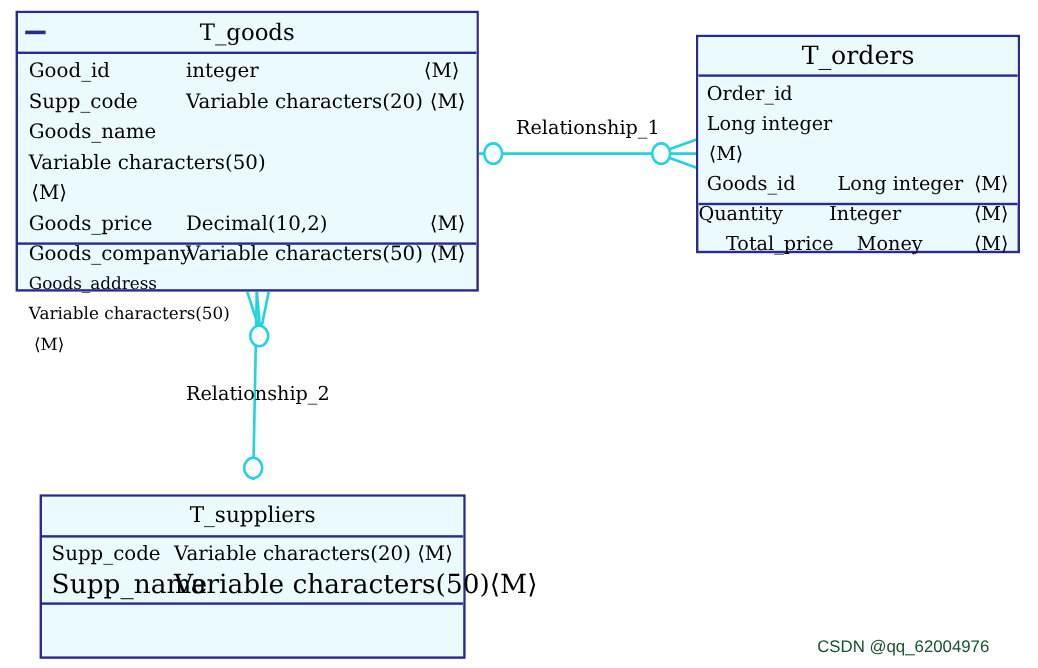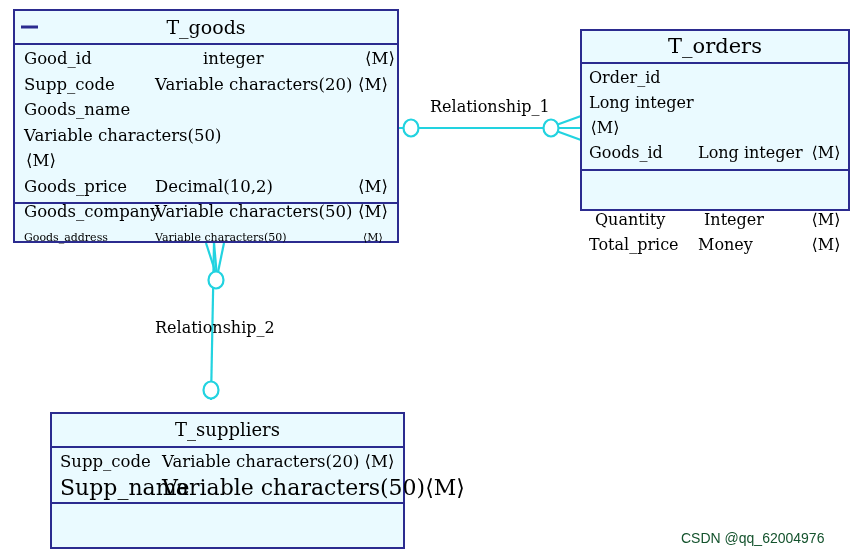--- a/index.html
+++ b/index.html
@@ -125,21 +125,21 @@
   <div class="rel-label" style="left:430px; top:97px; font-size:16px;">Relationship_1</div>
 
   <div class="rel-label" style="left:155px; top:318px; font-size:16px;">Relationship_2</div>
 
   <div class="entity" style="left:13px; top:9px; width:386px; height:234px;">
     <div class="ent-title" style="height:34px; line-height:32px; font-size:19px;">
       <span class="title-dash"></span>
       <span>T_goods</span>
     </div>
     <div class="ent-body" style="height:159px;">
-      <div class="attr-row" style="font-size:16.5px; line-height:25.5px; padding:0 0 0 9px;gap:48px;">
+      <div class="attr-row" style="font-size:16.5px; line-height:25.5px; padding:0 12px 0 9px;">
         <span class="attr-name" style="width:131px;">Good_id</span>
         <span class="attr-type">integer</span>
         <span class="attr-mand" style="width:34px;">⟨M⟩</span>
       </div>
       <div class="attr-row" style="font-size:16.5px; line-height:25.5px; padding:0 7px 0 9px;">
         <span class="attr-name" style="width:131px;">Supp_code</span>
         <span class="attr-type">Variable characters(20)</span>
         <span class="attr-mand" style="width:34px;">⟨M⟩</span>
       </div>
       <div class="attr-row" style="font-size:16.5px; line-height:25.5px; padding:0 7px 0 9px;flex-direction:column;">
@@ -150,21 +150,21 @@
       <div class="attr-row" style="font-size:16.5px; line-height:25.5px; padding:0 7px 0 9px;justify-content:flex-end;">
         <span class="attr-name" style="width:131px;">Goods_price</span>
         <span class="attr-type">Decimal(10,2)</span>
         <span class="attr-mand" style="width:34px;">⟨M⟩</span>
       </div>
       <div class="attr-row" style="font-size:16.5px; line-height:25.5px; padding:0 7px 0 9px;">
         <span class="attr-name" style="width:131px;">Goods_company</span>
         <span class="attr-type">Variable characters(50)</span>
         <span class="attr-mand" style="width:34px;">⟨M⟩</span>
       </div>
-      <div class="attr-row" style="font-size:11px; line-height:25.5px; padding:0 7px 0 9px;">
+      <div class="attr-row" style="font-size:14px; line-height:25.5px; padding:0 7px 0 9px;flex-direction:column;">
         <span class="attr-name" style="width:131px;">Goods_address</span>
         <span class="attr-type">Variable characters(50)</span>
         <span class="attr-mand" style="width:34px;">⟨M⟩</span>
       </div>
     </div>
     <div class="ent-footer"></div>
   </div>
 
   <div class="entity" style="left:580px; top:29px; width:270px; height:182px;">
     <div class="ent-title" style="height:33px; line-height:31px; font-size:21px;">
@@ -174,35 +174,35 @@
       <div class="attr-row" style="font-size:16px; line-height:25px; padding:0 6px 0 7px;flex-direction:column;">
         <span class="attr-name" style="width:109px;">Order_id</span>
         <span class="attr-type">Long integer</span>
         <span class="attr-mand" style="width:32px;">⟨M⟩</span>
       </div>
       <div class="attr-row" style="font-size:16px; line-height:25px; padding:0 6px 0 7px;">
         <span class="attr-name" style="width:109px;">Goods_id</span>
         <span class="attr-type">Long integer</span>
         <span class="attr-mand" style="width:32px;">⟨M⟩</span>
       </div>
-      <div class="attr-row" style="font-size:16px; line-height:25px; padding:0 6px 0 13px;margin-top:42px;">
+      <div class="attr-row" style="font-size:16px; line-height:25px; padding:0 6px 0 0;">
         <span class="attr-name" style="width:109px;">Quantity</span>
         <span class="attr-type">Integer</span>
         <span class="attr-mand" style="width:32px;">⟨M⟩</span>
       </div>
-      <div class="attr-row" style="font-size:16px; line-height:25px; padding:0 6px 0 7px;">
+      <div class="attr-row" style="font-size:16px; line-height:25px; padding:0 6px 0 7px;margin-left:16px;">
         <span class="attr-name" style="width:109px;">Total_price</span>
         <span class="attr-type">Money</span>
         <span class="attr-mand" style="width:32px;">⟨M⟩</span>
       </div>
     </div>
     <div class="ent-footer"></div>
   </div>
 
-  <div class="entity" style="left:50px; top:412px; width:355px; height:137px;">
+  <div class="entity" style="left:33px; top:412px; width:355px; height:137px;">
     <div class="ent-title" style="height:34px; line-height:32px; font-size:18px;">
       <span>T_suppliers</span>
     </div>
     <div class="ent-body" style="height:56px;">
       <div class="attr-row" style="font-size:16.5px; line-height:25.5px; padding:0 7px 0 8px;">
         <span class="attr-name" style="width:102px;">Supp_code</span>
         <span class="attr-type">Variable characters(20)</span>
         <span class="attr-mand" style="width:33px;">⟨M⟩</span>
       </div>
       <div class="attr-row" style="font-size:22px; line-height:25.5px; padding:0 21px 0 8px;">

